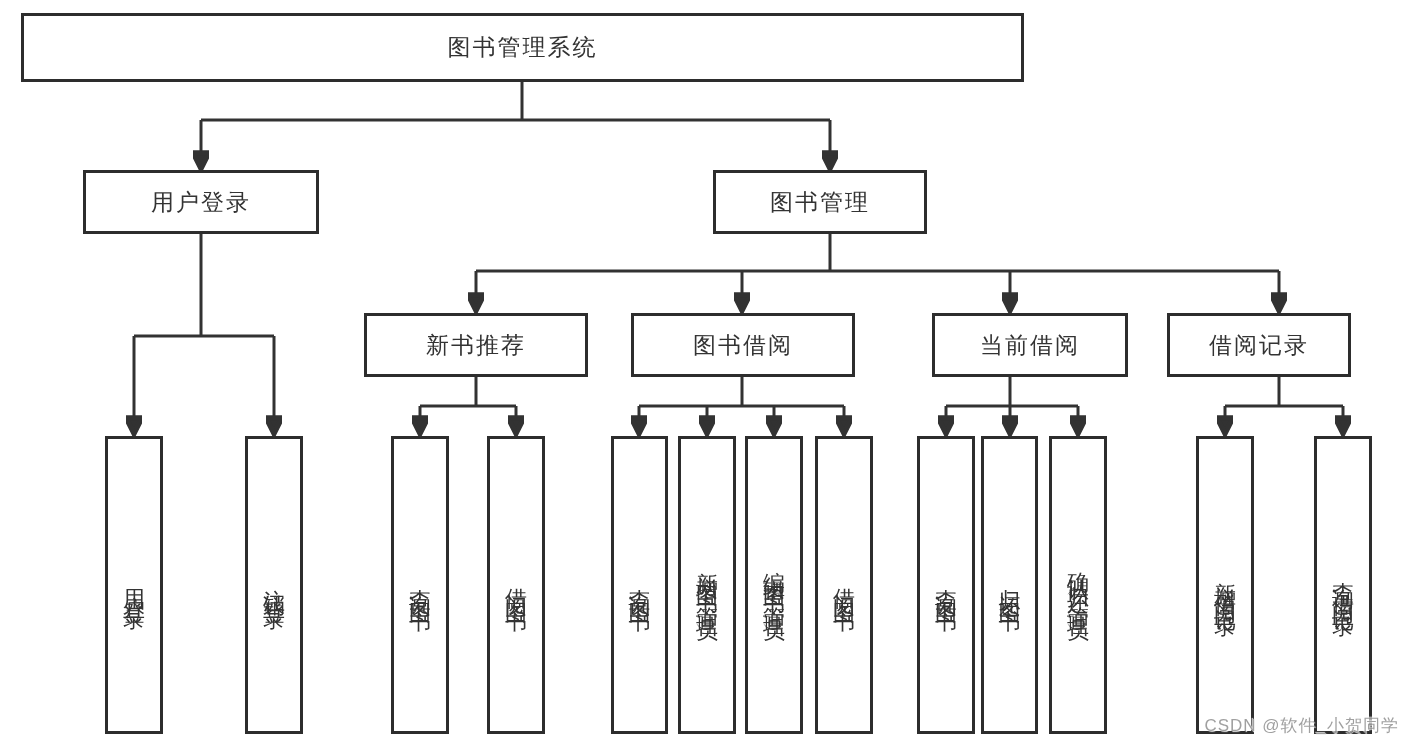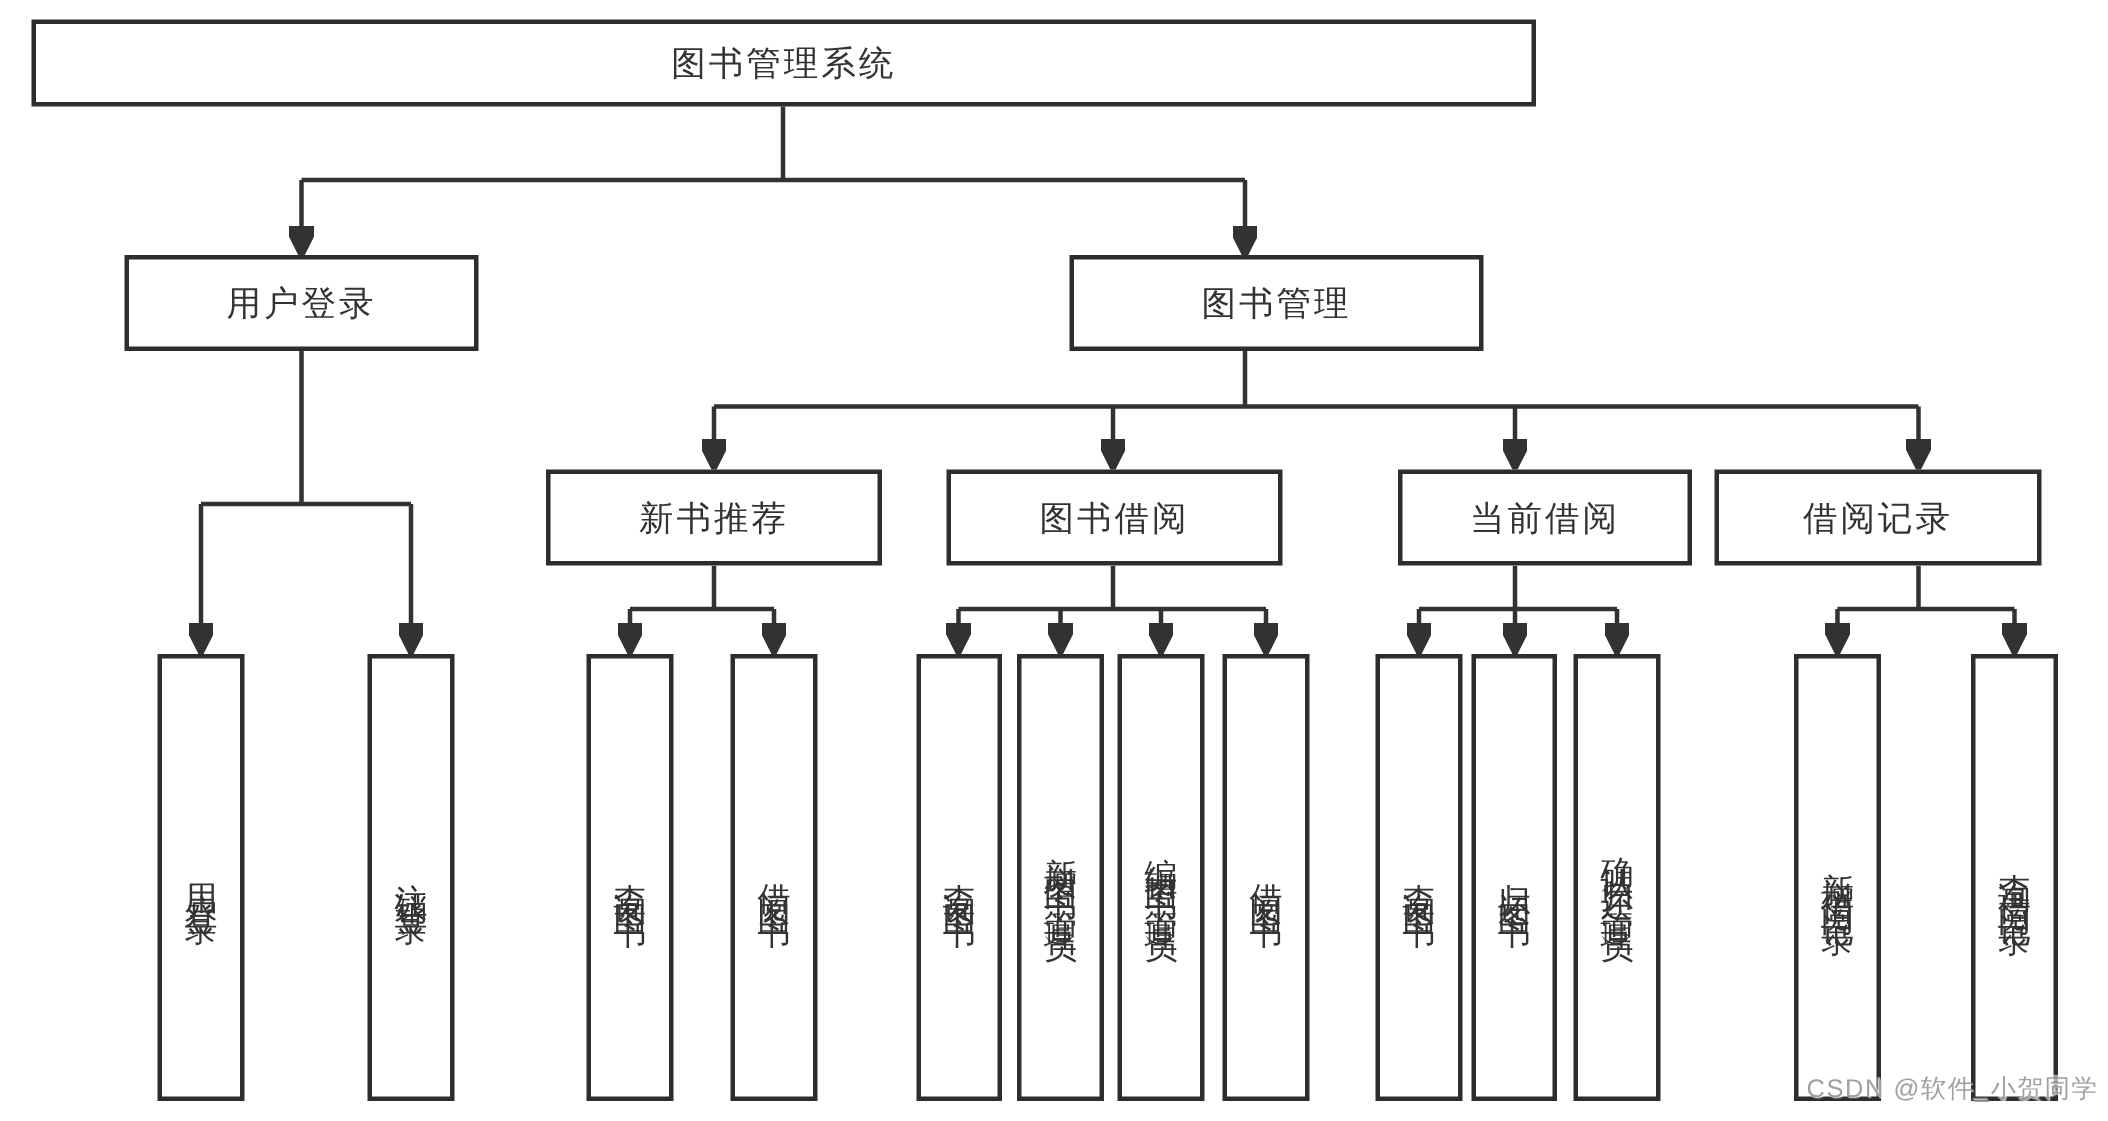--- a/index.html
+++ b/index.html
@@ -21,21 +21,21 @@
   #connectors .arrowhead{fill:var(--line);}
   .box{
     position:absolute;
     box-sizing:border-box;
     border:3px solid var(--border);
     background:#ffffff;
     display:flex;align-items:center;justify-content:center;
     color:var(--text);
     z-index:1;
   }
-  .root{left:21px;top:13px;width:1003px;height:58px;}
+  .root{left:21px;top:13px;width:1003px;height:69px;}
   .l2{top:170px;height:64px;}
   .l3{top:313px;height:64px;}
   .leaf{top:436px;height:298px;}
   .hlabel{font-size:23px;letter-spacing:2px;white-space:nowrap;}
   .vlabel{
     writing-mode:vertical-rl;
     text-orientation:mixed;
     font-size:22px;
     letter-spacing:7px;
     white-space:nowrap;
@@ -110,34 +110,34 @@
   </g>
 </svg>
 
 <div class="box root">
   <span class="hlabel">图书管理系统</span>
 </div>
 
 <div class="box l2" style="left:83px;width:236px">
   <span class="hlabel">用户登录</span>
 </div>
-<div class="box l2" style="left:713px;width:276px">
+<div class="box l2" style="left:713px;width:214px">
   <span class="hlabel">图书管理</span>
 </div>
 
 <div class="box l3" style="left:364px;width:224px">
   <span class="hlabel">新书推荐</span>
 </div>
 <div class="box l3" style="left:631px;width:224px">
   <span class="hlabel">图书借阅</span>
 </div>
 <div class="box l3" style="left:932px;width:196px">
   <span class="hlabel">当前借阅</span>
 </div>
-<div class="box l3" style="left:1143px;width:218px">
+<div class="box l3" style="left:1167px;width:184px">
   <span class="hlabel">借阅记录</span>
 </div>
 
 <div class="box leaf" style="left:105px;width:58px">
   <span class="vlabel">用户登录</span>
 </div>
 <div class="box leaf" style="left:245px;width:58px">
   <span class="vlabel">注销登录</span>
 </div>
 <div class="box leaf" style="left:391px;width:58px">

